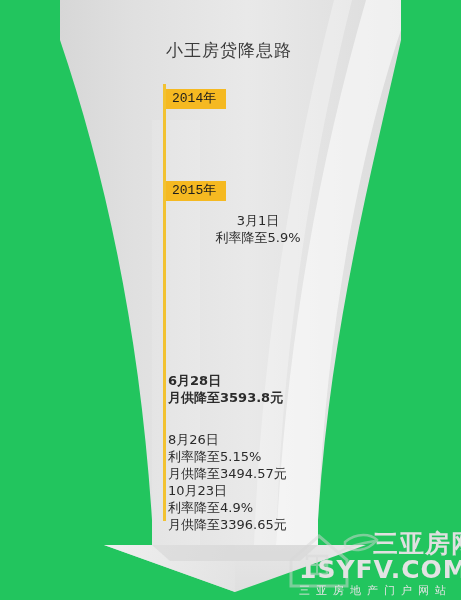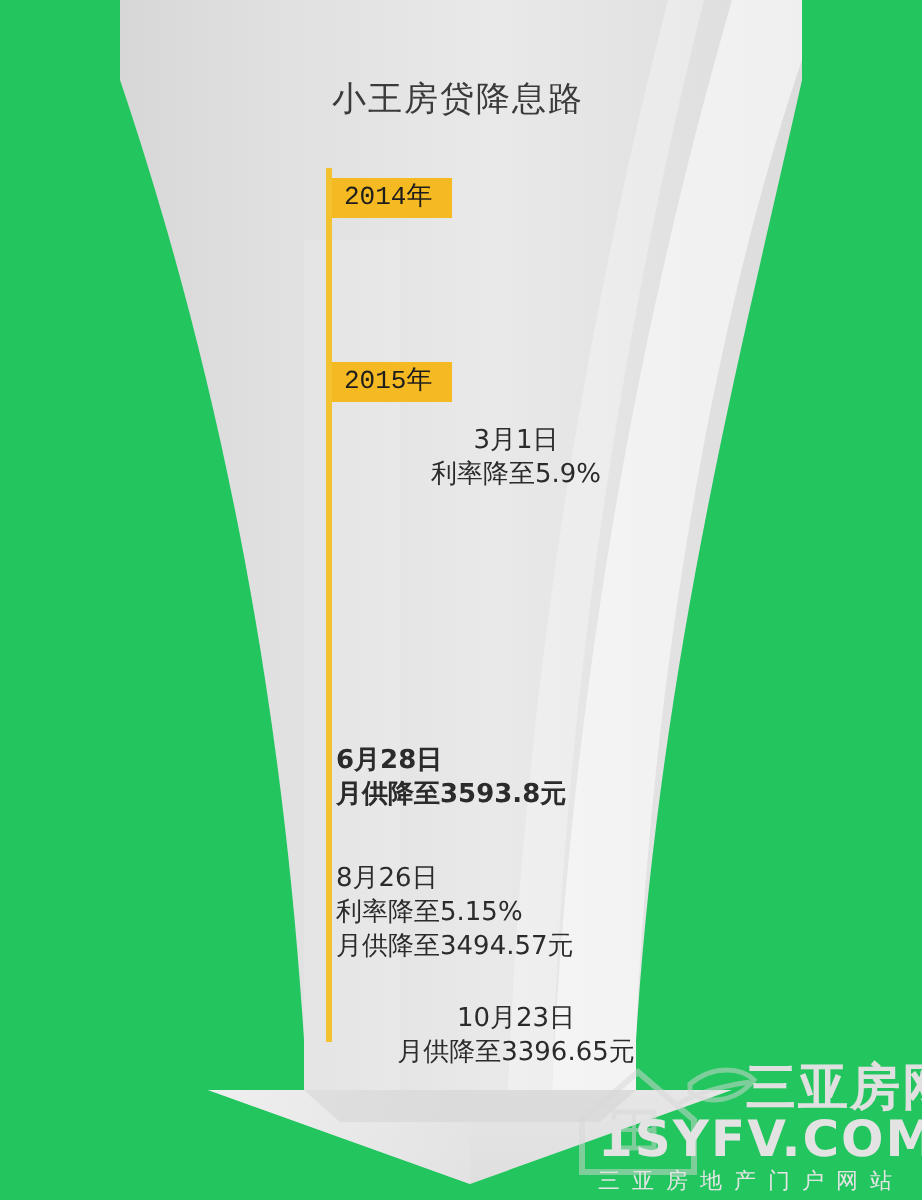--- a/index.html
+++ b/index.html
@@ -81,21 +81,21 @@
     line-height: 17px;
     white-space: nowrap;
   }
   .entry .line { display: block; }
 
   .e-1 { top: 120px; }
   .e-2 { top: 212px; text-align: center; }
   .e-3 { top: 285px; }
   .e-4 { top: 372px; font-weight: bold; }
   .e-5 { top: 419px; margin-top: 12px; }
-  .e-6 { top: 501px; text-align: center; }
+  .e-6 { top: 482px; }
 
   
   #watermark {
     position: absolute;
     left: 283px;
     top: 516px;
     width: 178px;
     height: 84px;
     pointer-events: none;
   }
@@ -164,20 +164,21 @@
     </div>
 
     <div class="entry e-5">
       <span class="line">8月26日</span>
       <span class="line">利率降至5.15%</span>
       <span class="line">月供降至3494.57元</span>
     </div>
 
     <div class="entry e-6">
       <span class="line">10月23日</span>
+      <span class="line">利率降至4.9%</span>
       <span class="line">月供降至3396.65元</span>
     </div>
 
   </div>
 
   <svg id="watermark" viewBox="0 0 178 84" aria-hidden="true">
     <g opacity="0.5">
       <path d="M 8,44 L 36,20 L 64,44 L 64,70 L 8,70 Z" fill="none" stroke="#d8d8d8" stroke-width="3"></path>
       <rect x="24" y="40" width="20" height="18" fill="none" stroke="#d8d8d8" stroke-width="2.5"></rect>
       <line x1="34" y1="40" x2="34" y2="58" stroke="#d8d8d8" stroke-width="2"></line>

